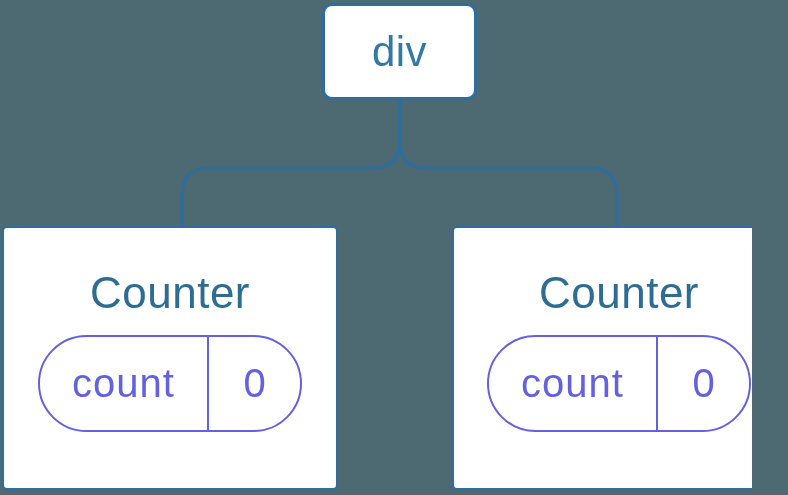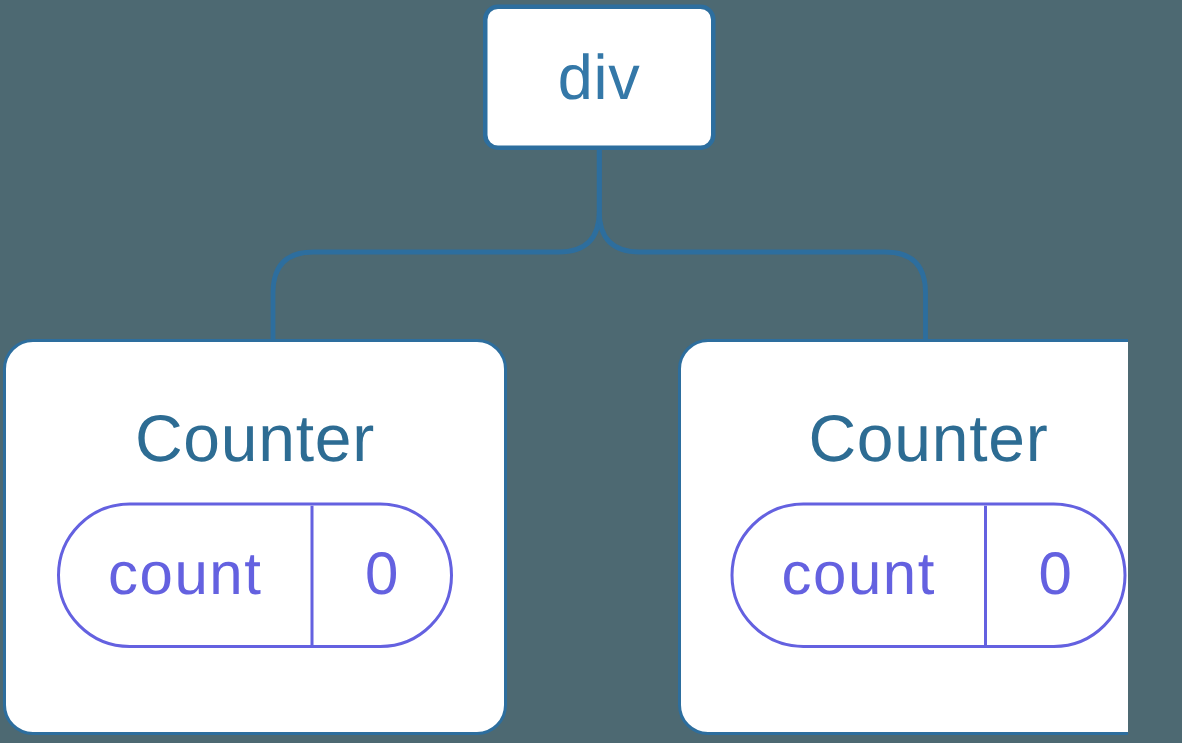--- a/index.html
+++ b/index.html
@@ -54,21 +54,21 @@
     font-weight: 500;
     color: var(--node-label);
     letter-spacing: 0.5px;
   }
   .card {
     position: absolute;
     top: 226px;
     height: 264px;
     background: var(--node-background);
     border: 2.5px solid var(--line);
-    border-radius: 20px;
+    border-radius: 5px;
     display: flex;
     flex-direction: column;
     align-items: center;
   }
   .card-left  { left: 2px;   width: 336px; }
   .card-right { left: 452px; width: 334px; }
   .card-title {
     margin: 40px 0 0 0;
     font-size: 44px;
     font-weight: 500;

